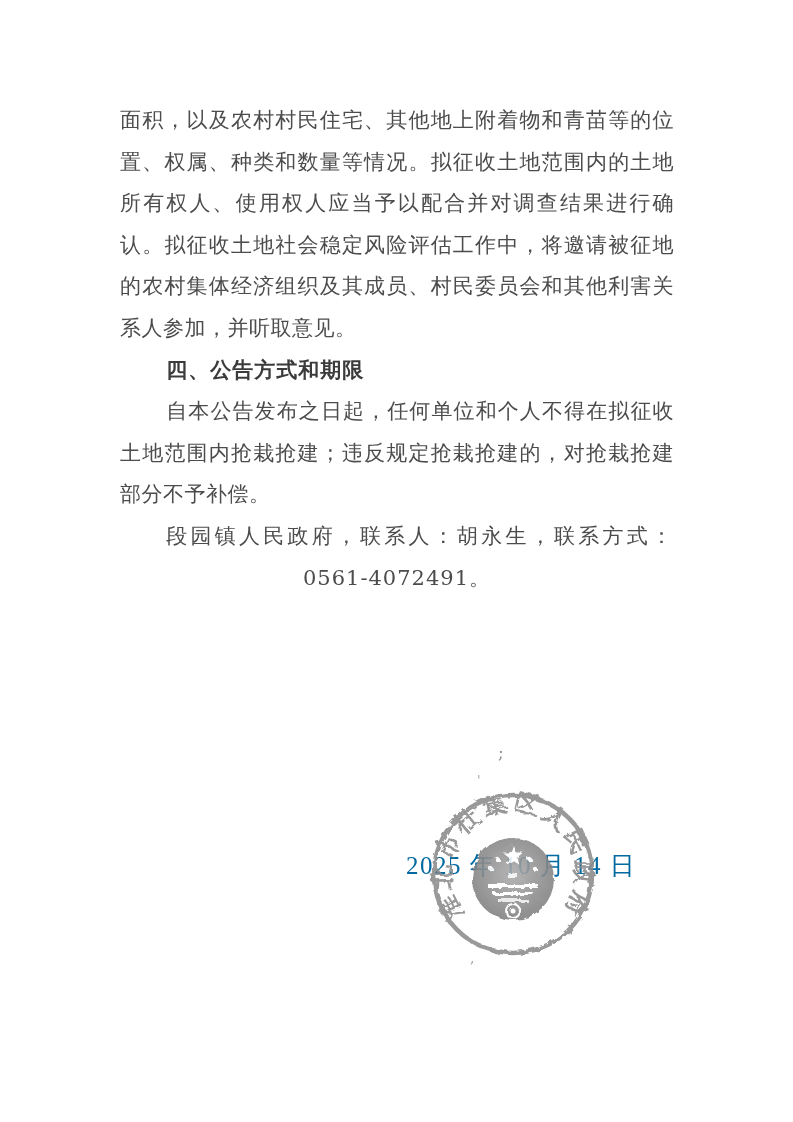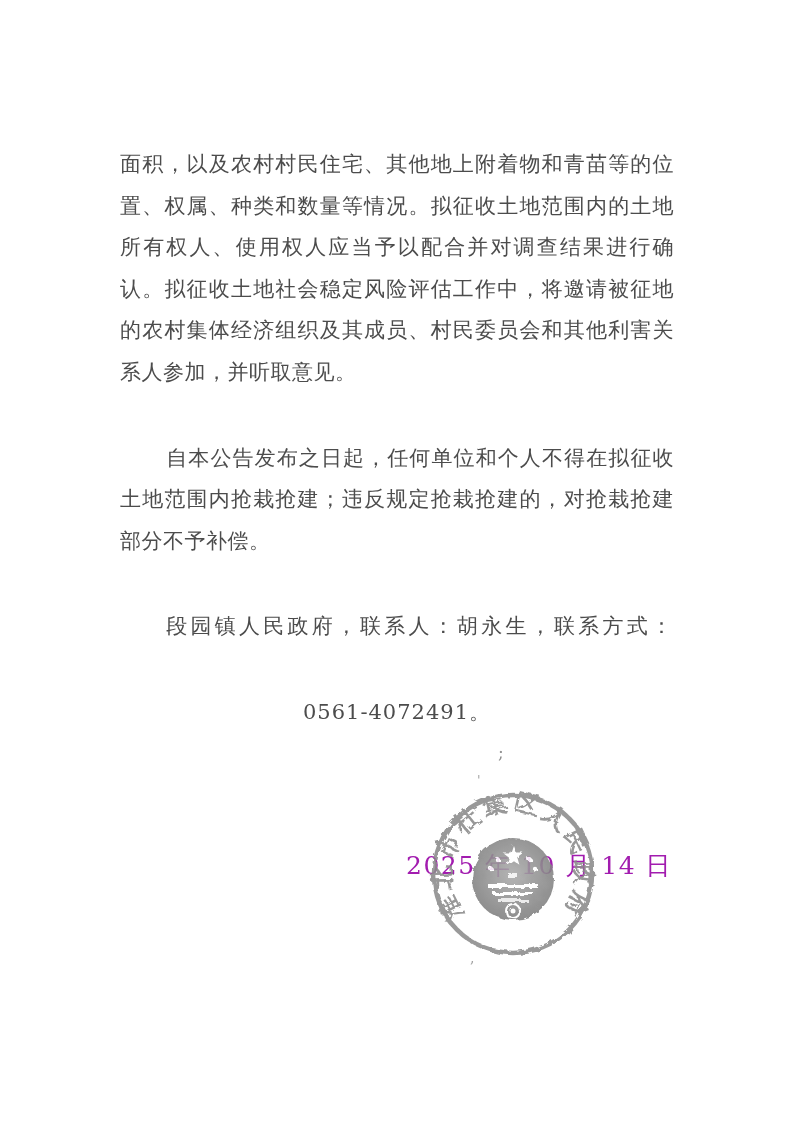--- a/index.html
+++ b/index.html
@@ -16,21 +16,21 @@
     position: absolute;
     left: 120px;
     top: 100px;
     width: 554px;
     color: #4c4c4c;
     font-size: 21px;
     line-height: 41.6px;
     text-align: justify;
     letter-spacing: 0.5px;
   }
-  .para { text-align: justify; margin-top: 44px; }
+  .para { text-align: justify; }
   .indent { text-indent: 2.2em; }
   .heading {
     font-family: "DejaVu Sans", "Liberation Sans", sans-serif;
     font-weight: bold;
     font-size: 21px;
     color: #3b3b3b;
     text-indent: 2.2em;
     letter-spacing: 1px;
   }
   .url-small {
@@ -43,24 +43,25 @@
     text-align-last: justify;
     letter-spacing: 2px;
   }
   .phone-line { text-align: center; letter-spacing: 1px; }
   .date-line {
     position: absolute;
     left: 406px;
     top: 849px;
     width: 200px;
     font-size: 25px;
-    color: #a21caf;
+    color: #0369a1;
     letter-spacing: 1.5px;
     white-space: nowrap;
     z-index: 1;
+    font-family: Liberation Serif, serif;
   }
   .seal {
     position: absolute;
     left: 428px;
     top: 789px;
     width: 170px;
     height: 170px;
     z-index: 2;
     opacity: 0.88;
   }
@@ -74,20 +75,21 @@
   .artifact.a2 { left: 477px; top: 773px; font-size: 13px; color: #a0a0a0; }
   .artifact.a3 { left: 470px; top: 950px; font-size: 14px; color: #a0a0a0; }
 </style>
 </head>
 <body>
 
 <div class="page">
 
   <div class="body-text">
     <p class="para">面积，以及农村村民住宅、其他地上附着物和青苗等的位置、权属、种类和数量等情况。拟征收土地范围内的土地所有权人、使用权人应当予以配合并对调查结果进行确认。拟征收土地社会稳定风险评估工作中，将邀请被征地的农村集体经济组织及其成员、村民委员会和其他利害关系人参加，并听取意见。</p>
+    <p class="heading">四、公告方式和期限</p>
     <p class="para indent">自本公告发布之日起，任何单位和个人不得在拟征收土地范围内抢栽抢建；违反规定抢栽抢建的，对抢栽抢建部分不予补偿。</p>
     <p class="para indent spread">段园镇人民政府，联系人：胡永生，联系方式：</p>
     <p class="para phone-line">0561-4072491。</p>
   </div>
 
   <div class="date-line">2025 年 10 月 14 日</div>
 
   <div class="seal">
     <svg width="170" height="170" viewBox="0 0 170 170">
       <defs>

